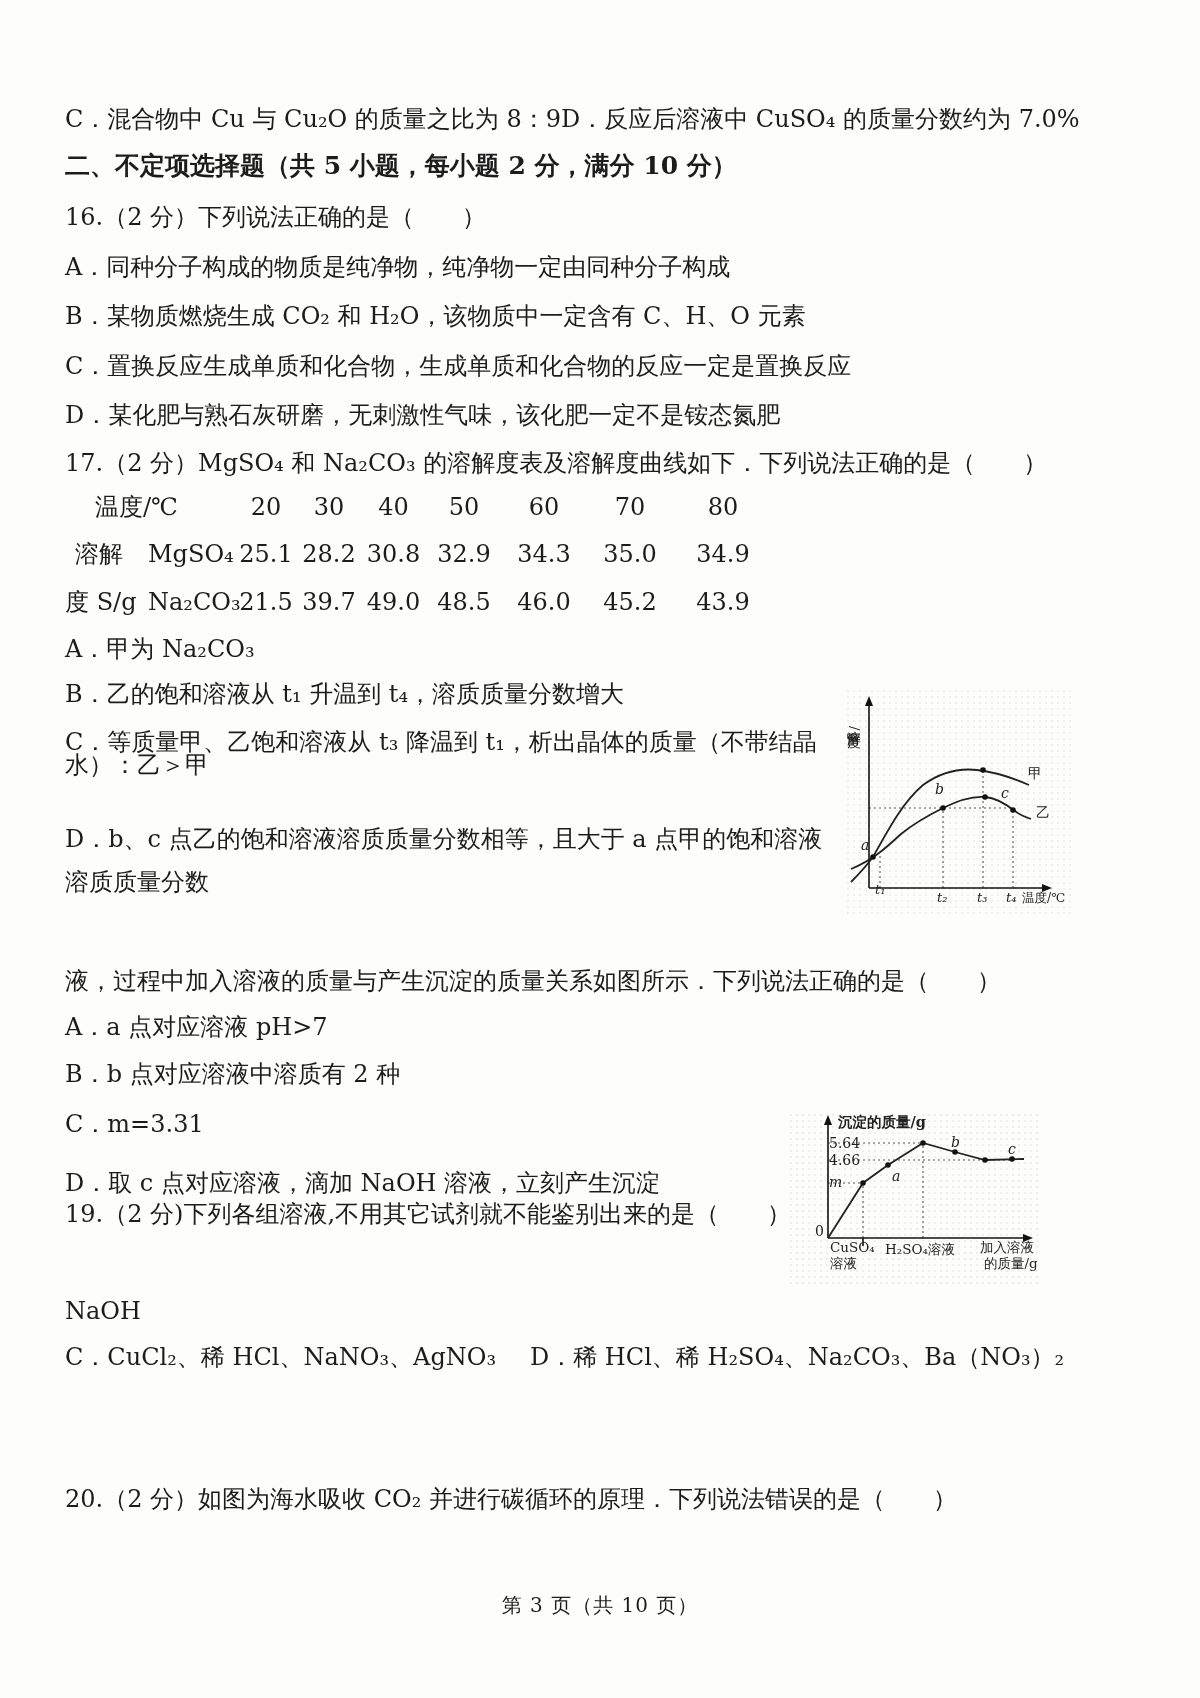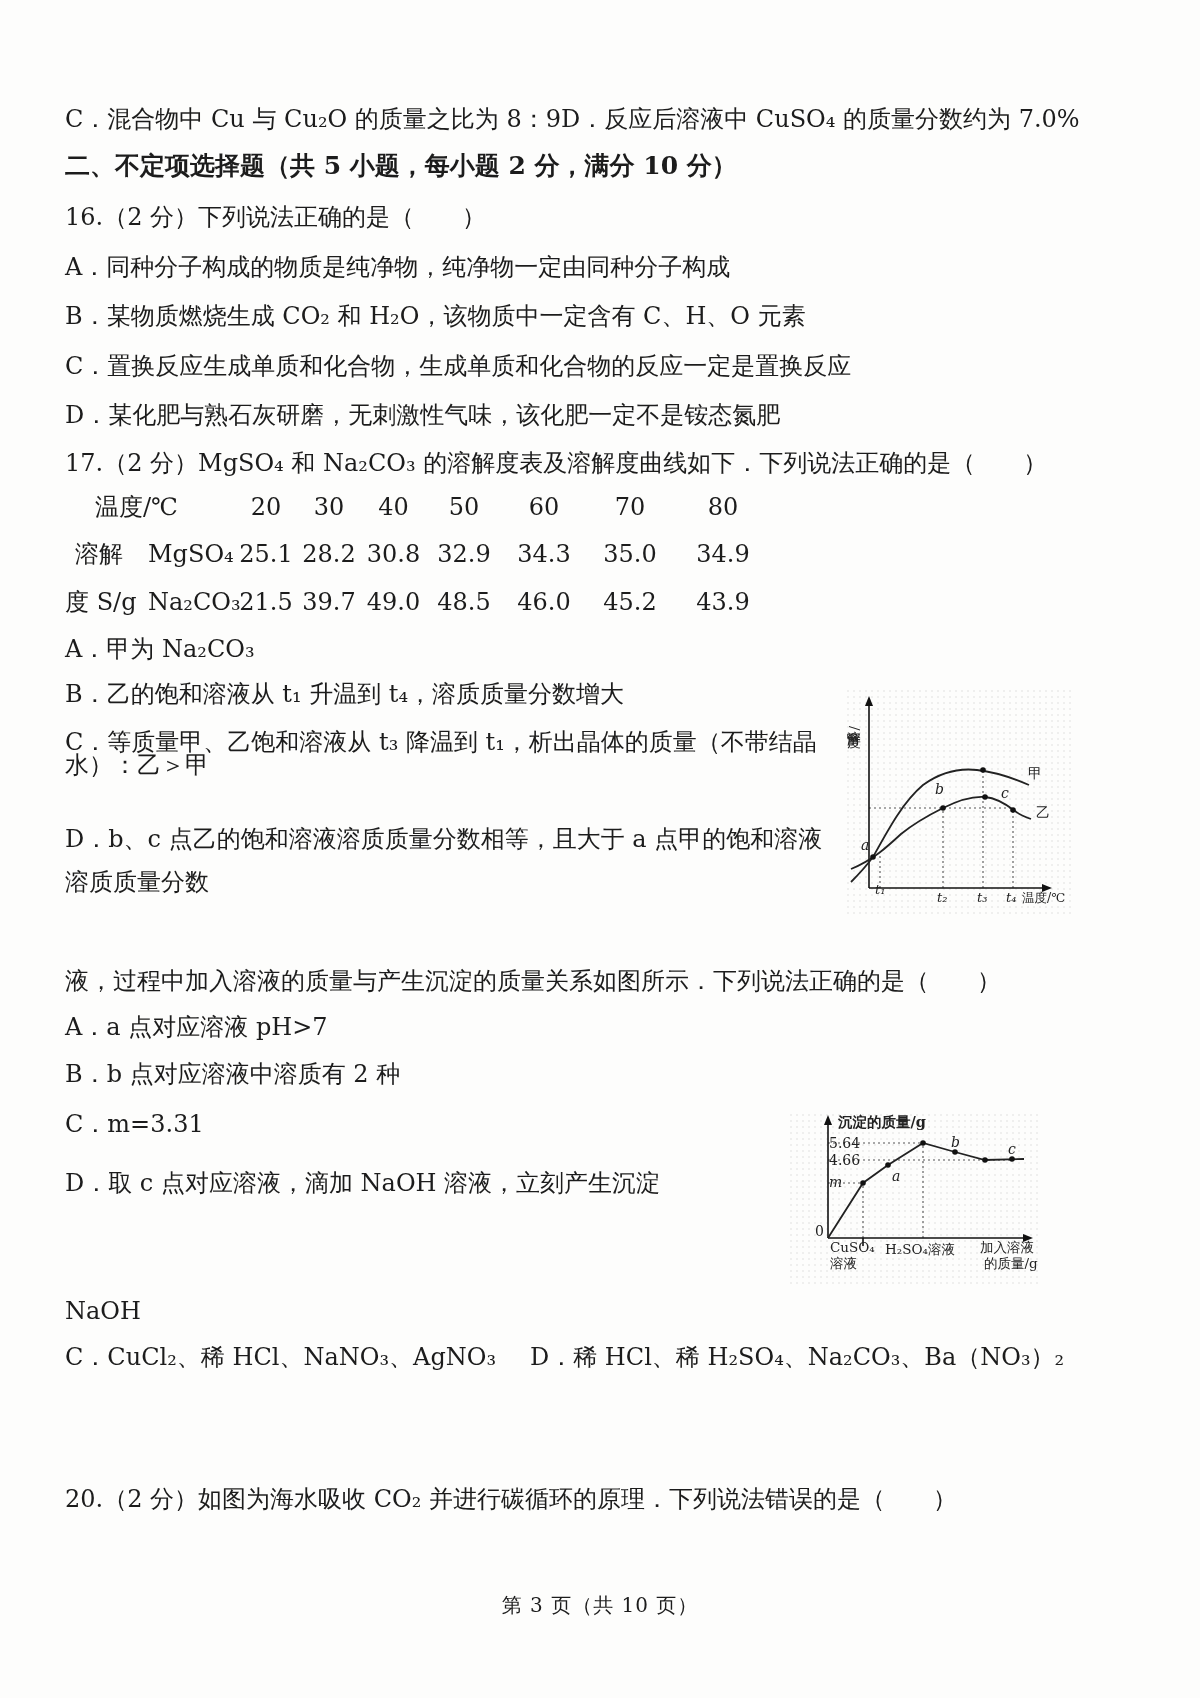--- a/index.html
+++ b/index.html
@@ -184,20 +184,21 @@
     <span class="flabel it" style="left:104px;top:57px;font-size:14px">a</span>
     <span class="flabel it" style="left:163px;top:23px;font-size:14px">b</span>
     <span class="flabel it" style="left:220px;top:30px;font-size:14px">c</span>
     <span class="flabel" style="left:42px;top:129px;font-size:13.5px">CuSO₄</span>
     <span class="flabel" style="left:42px;top:145px;font-size:13.5px">溶液</span>
     <span class="flabel" style="left:97px;top:131px;font-size:13.5px">H₂SO₄溶液</span>
     <span class="flabel" style="left:192px;top:129px;font-size:13.5px">加入溶液</span>
     <span class="flabel" style="left:196px;top:145px;font-size:13.5px">的质量/g</span>
   </div>
 
+  <div class="ln" style="top:1197px">19.（2 分)下列各组溶液,不用其它试剂就不能鉴别出来的是（　　）</div>
   <div class="ln" style="top:1294px">NaOH</div>
   <div class="ln" style="top:1340px"><span class="col1b">C．CuCl₂、稀 HCl、NaNO₃、AgNO₃</span><span>D．稀 HCl、稀 H₂SO₄、Na₂CO₃、Ba（NO₃）₂</span></div>
 
   <div class="ln" style="top:1482px">20.（2 分）如图为海水吸收 CO₂ 并进行碳循环的原理．下列说法错误的是（　　）</div>
 
   <div class="ln foot" style="top:1545px">第 3 页（共 10 页）</div>
 
 </div>
 
 </body></html>

